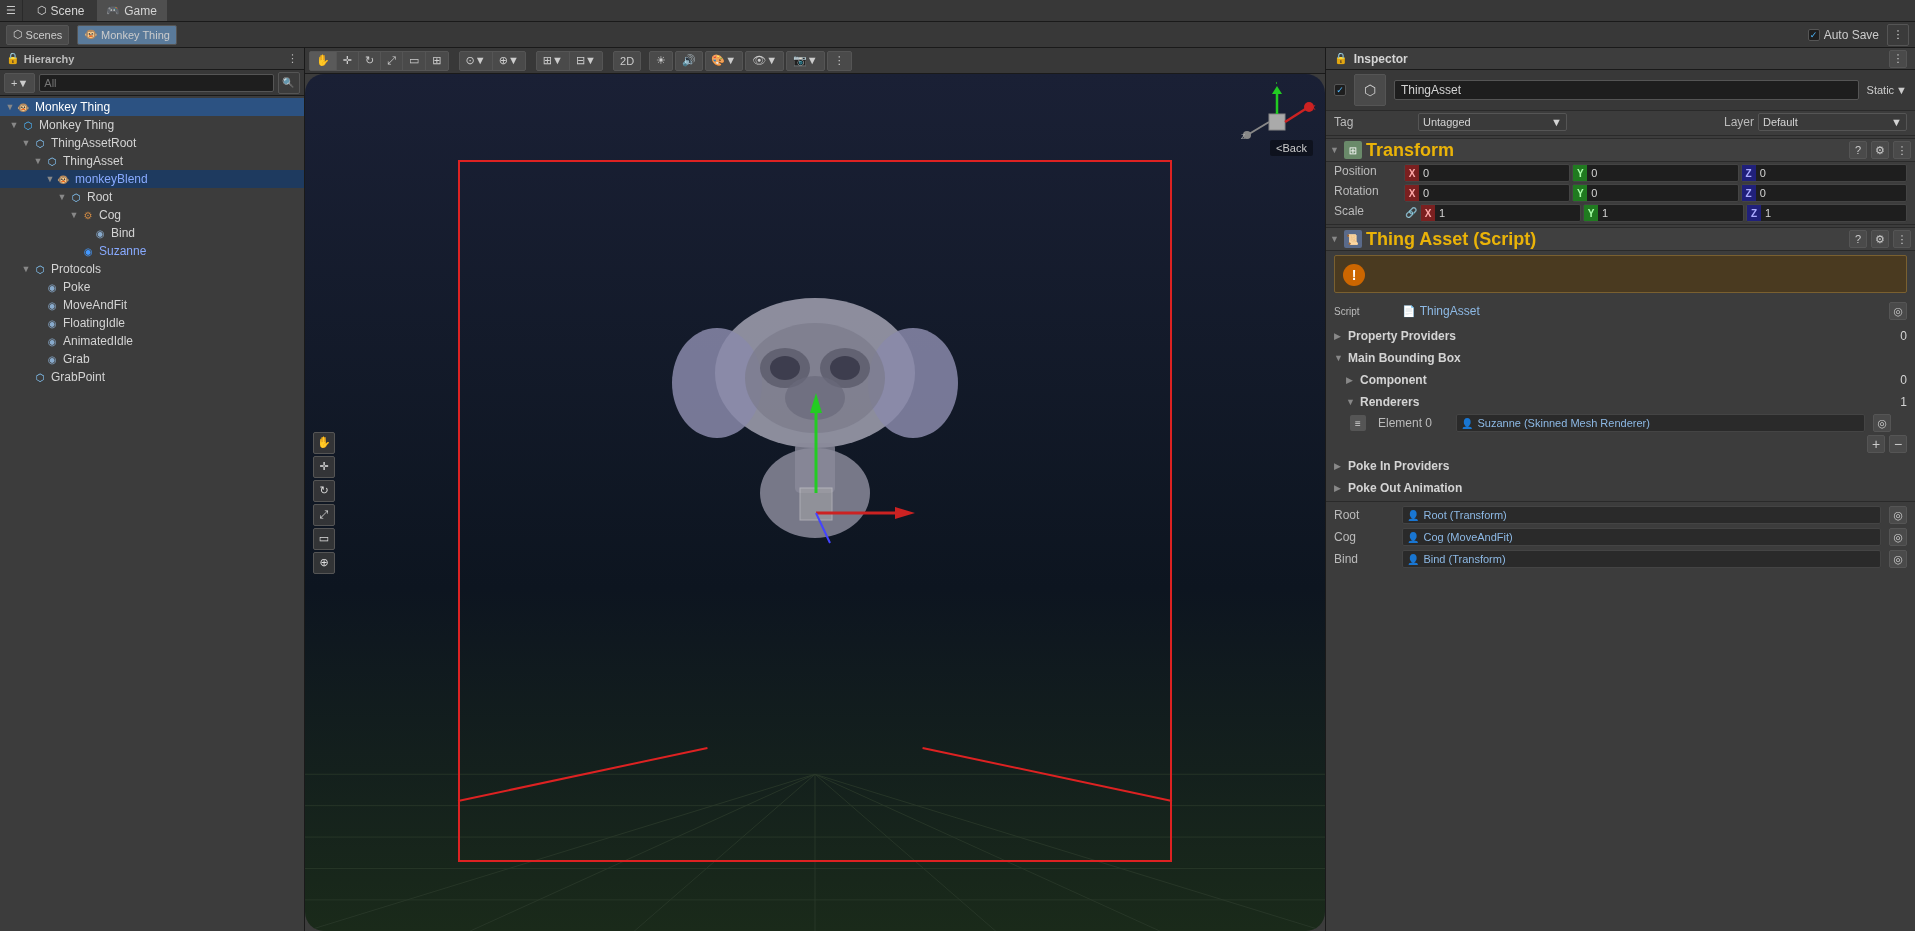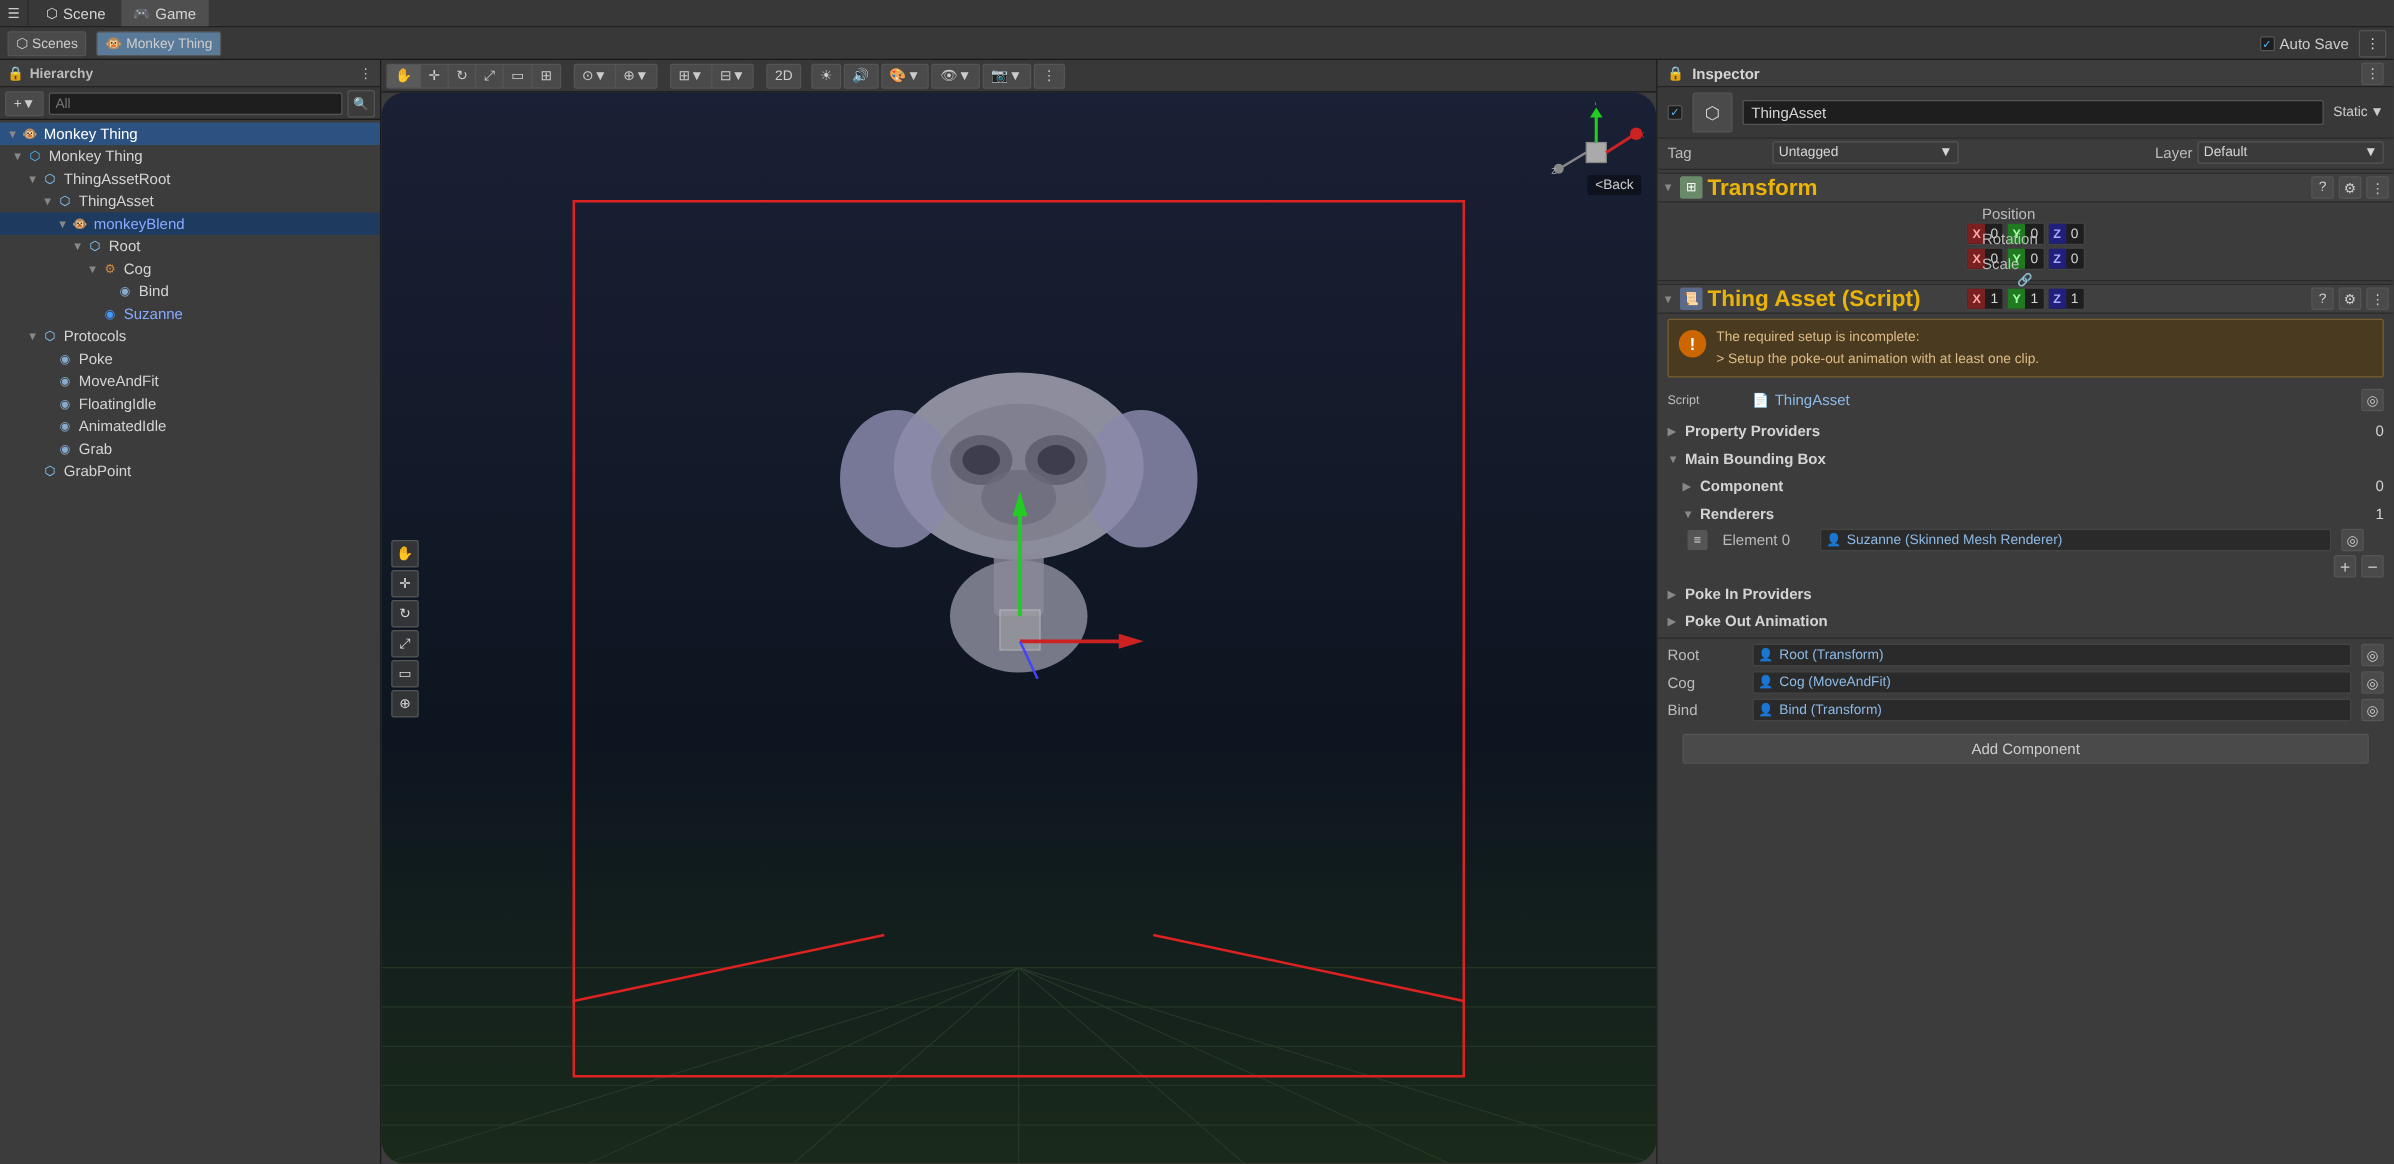--- a/index.html
+++ b/index.html
@@ -375,24 +375,23 @@
       align-items: center;
       justify-content: center;
       cursor: pointer;
       font-size: 11px;
       color: #ccc;
     }
 
     
     .transform-row {
       display: flex;
-      align-items: center;
+      align-items: flex-start;
       padding: 2px 8px;
       height: 20px;
-      flex-direction: column;
     }
     .transform-label {
       width: 70px;
       font-size: 12px;
       color: #bbb;
     }
     .xyz-group {
       flex: 1;
       display: flex;
       gap: 2px;
@@ -1061,24 +1060,20 @@
         <span class="component-title">Thing Asset (Script)</span>
         <div class="component-actions">
           <div class="small-btn">?</div>
           <div class="small-btn">⚙</div>
           <div class="small-btn">⋮</div>
         </div>
       </div>
 
       <div class="warning-box">
         <div class="warning-icon">!</div>
-        <div>
-          <div class="warning-text">The required setup is incomplete:</div>
-          <div class="warning-text">&gt; Setup the poke-out animation with at least one clip.</div>
-        </div>
       </div>
 
       <div class="script-section">
         <div class="script-row">
           <span class="script-label">Script</span>
           <div class="script-val">
             <span style="font-size:11px;">📄</span>
             <span>ThingAsset</span>
           </div>
           <div class="small-btn">◎</div>
@@ -1156,20 +1151,17 @@
 
       <div class="bind-row">
         <span class="bind-label">Bind</span>
         <div class="bind-val">
           <span style="font-size:10px;color:#88ccff;">👤</span>
           <span>Bind (Transform)</span>
         </div>
         <div class="renderer-end-btn">◎</div>
       </div>
 
-      <div class="add-component-btn">
-        <span>Add Component</span>
-      </div>
 
     </div>
   </div>
 
 </div>
 
 </body></html>

